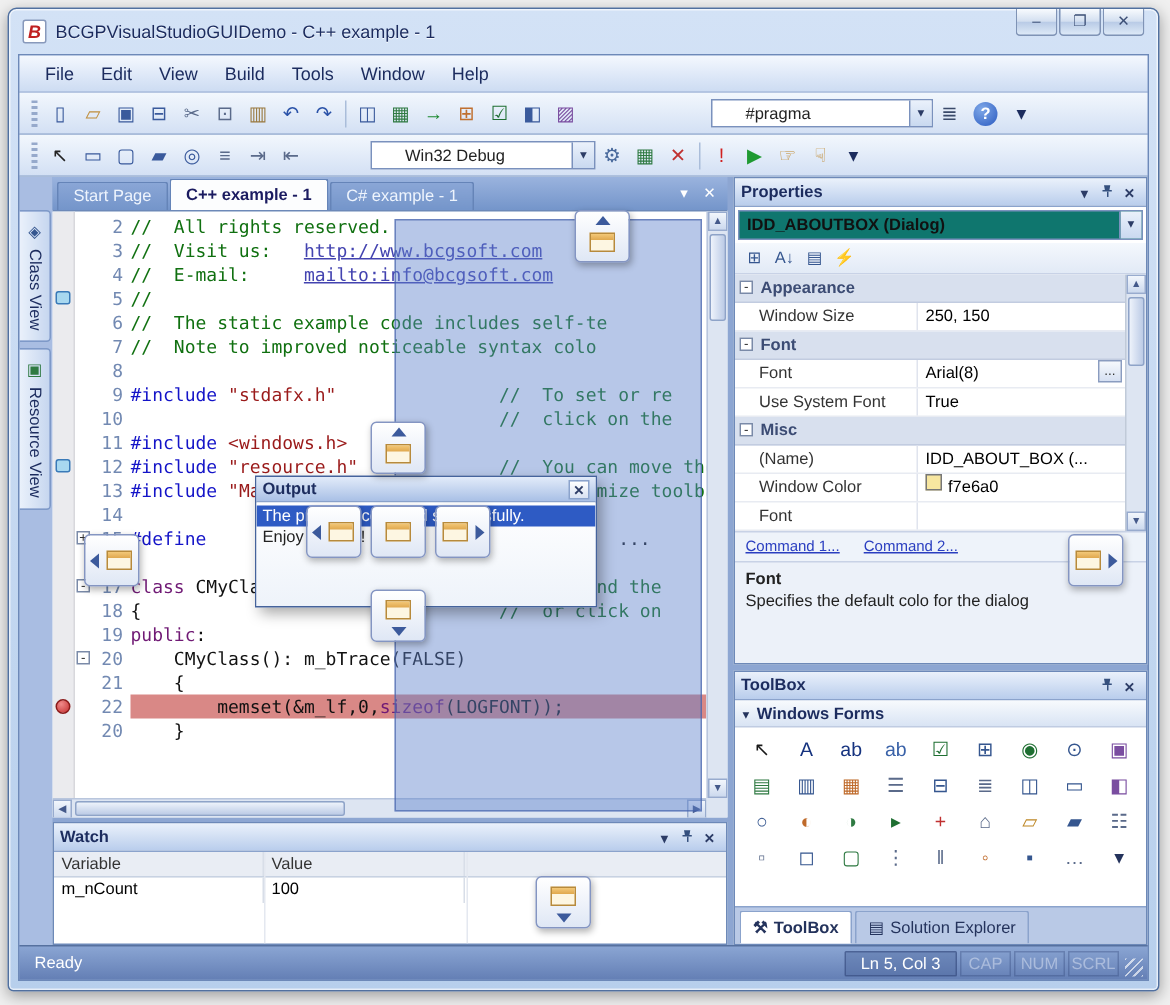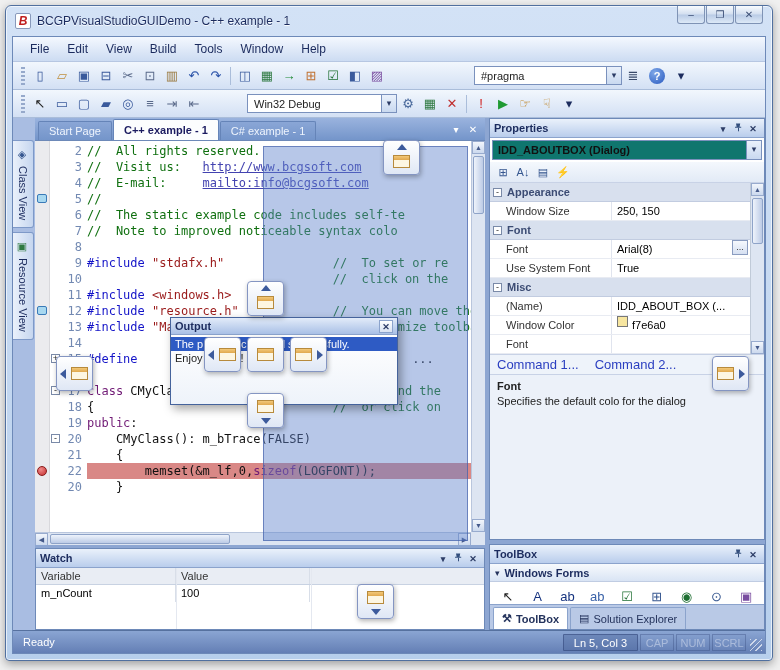--- a/index.html
+++ b/index.html
@@ -29,21 +29,21 @@
   .mitem{font-size:12px;color:#1b2b5e;padding:3px 9px;cursor:default}
   .toolbar{height:28px;background:linear-gradient(#f2f7fd,#d3e0f4);border-bottom:1px solid #aabdda;
            display:flex;align-items:center;padding:0 4px;flex:none}
   .grip{width:4px;height:18px;margin:0 4px;background:repeating-linear-gradient(180deg,#96a9cb 0 2px,transparent 2px 4px);flex:none}
   .ticons{display:flex;align-items:center}
   .ticon{width:22px;height:20px;font-size:13px;line-height:20px;text-align:center;display:inline-block;flex:none}
   .tsep{width:1px;height:18px;background:#aabdda;margin:0 3px;flex:none}
   .help{width:16px;height:16px;border-radius:50%;background:radial-gradient(circle at 35% 30%,#7fa8e8,#2a5ac0);
         color:#fff;font-weight:bold;font-size:11px;line-height:16px;text-align:center;margin:0 5px;flex:none}
   .combo{display:inline-flex;align-items:center;background:#fff;border:1px solid #7a91bd;height:19px;font-size:11px;color:#222;flex:none}
-  .combo-text{padding:0 6px;flex:1;white-space:nowrap;overflow:hidden}
+  .combo-text{padding:0 22px;flex:1;white-space:nowrap;overflow:hidden}
   .combo-btn{width:15px;height:100%;background:linear-gradient(#eaf1fb,#c9d9f0);border-left:1px solid #7a91bd;
              font-size:9px;line-height:17px;text-align:center;color:#2c3c66}
   .tb1-combo{width:148px;margin-left:86px}
   .tb2-combo{width:150px;margin-left:42px}
 
   
   .main{flex:1;display:flex;min-height:0;position:relative}
   .sidestrip{width:22px;background:#a9bde2;display:flex;flex-direction:column;padding-top:22px;gap:4px;flex:none}
   .vtab{writing-mode:vertical-rl;background:linear-gradient(90deg,#eaf1fb,#c6d6ef);border:1px solid #7e99c8;border-left:none;
         border-radius:0 3px 3px 0;font-size:11px;color:#1b2b5e;padding:7px 0;display:flex;align-items:center;gap:5px;width:21px}
@@ -97,42 +97,42 @@
 
   .watch{height:82px;margin-top:3px;background:#fff;border:1px solid #6d89b8;display:flex;flex-direction:column;flex:none}
   .watch-body{flex:1;position:relative;font-size:11px;overflow:hidden}
   .wrow{display:flex;height:17px;line-height:16px}
   .wrow.header{background:#e9edf4;border-bottom:1px solid #c8d2e2;color:#333}
   .wcell{padding:0 5px;border-right:1px solid #d8dee8;overflow:hidden;white-space:nowrap}
   .wc0{width:140px;flex:none}.wc1{width:134px;flex:none}.wc2{flex:1;border-right:none}
   .wline{position:absolute;top:0;bottom:0;width:1px;background:#e4e8f0}
 
   .right{width:276px;margin-left:4px;display:flex;flex-direction:column;flex:none}
-  .props{height:422px;background:#fff;border:1px solid #6d89b8;display:flex;flex-direction:column;flex:none}
+  .props{height:325px;background:#fff;border:1px solid #6d89b8;display:flex;flex-direction:column;flex:none}
   .objcombo{margin:2px;border:1px solid #7a91bd;height:20px;display:flex;align-items:center;background:#0f766e;flex:none}
   .objcombo .ot{flex:1;font-size:11px;font-weight:bold;color:#111;padding:0 5px;white-space:nowrap;overflow:hidden}
   .ptool{height:21px;border-bottom:1px solid #c8d2e6;display:flex;align-items:center;padding:0 3px;
          background:linear-gradient(#f4f8fd,#e2eaf6);flex:none}
   .ptool .ticon{width:20px;height:18px;line-height:18px;font-size:11px}
   .pgrid{height:171px;position:relative;overflow:hidden;font-size:11px;flex:none}
   .pgrid-inner{position:absolute;left:0;top:0;right:14px}
   .pcat{background:#d8e0ee;color:#3c4c74;font-weight:bold;border-bottom:1px solid #c2cce0;height:19px;line-height:18px;padding-left:3px}
   .pcat .pm{display:inline-block;width:9px;height:9px;border:1px solid #7a8aa8;background:#fff;font-size:9px;line-height:7px;
             text-align:center;margin-right:5px;color:#333;font-weight:normal;vertical-align:1px}
   .prow{display:flex;height:19px;line-height:18px;border-bottom:1px solid #e8ebf2}
   .plabel{width:122px;flex:none;padding-left:16px;border-right:1px solid #e0e4ee;color:#333;overflow:hidden;white-space:nowrap}
   .pvalue{flex:1;padding-left:5px;color:#000;display:flex;align-items:flex-start;overflow:hidden;white-space:nowrap}
   .pellip{margin-left:auto;width:16px;height:15px;border:1px solid #8a9cc0;background:linear-gradient(#f6f9fd,#d6e0f2);
           font-size:9px;line-height:12px;text-align:center;color:#333;margin-right:2px;flex:none}
   .swatch{width:11px;height:11px;border:1px solid #777;margin-right:4px;flex:none}
   .pscroll{position:absolute;right:0;top:0;bottom:0;width:14px;background:#dde5f2;border-left:1px solid #c0cad8}
   .pthumb{position:absolute;left:1px;right:1px;top:15px;height:46px;background:linear-gradient(90deg,#eef3fb,#bccbe6);
           border:1px solid #8ea3c8;border-radius:2px}
   .plinks{height:20px;border-top:1px solid #c8d2e6;background:#eef3fa;display:flex;align-items:center;gap:16px;padding:0 7px;flex:none}
-  .plink{font-size:13px;color:#2a3ec0;}
+  .plink{font-size:10px;color:#2a3ec0;text-decoration:underline}
   .pdesc{flex:1;border-top:1px solid #c8d2e6;background:#ecf1f9;padding:5px 7px;font-size:11px;color:#222}
   .pdt{font-weight:bold;margin-bottom:3px}
 
   .tbox{flex:1;margin-top:4px;background:#fff;border:1px solid #6d89b8;display:flex;flex-direction:column;min-height:0}
   .tgroup{height:18px;background:linear-gradient(#f7fafd,#d9e4f4);border-bottom:1px solid #c0cce2;font-size:11px;font-weight:bold;
           color:#1c2c5e;display:flex;align-items:center;padding:0 5px;gap:5px;flex:none}
   .garr{font-size:9px;color:#24335c;font-weight:normal}
   .tbxgrid{flex:1;display:grid;grid-template-columns:repeat(9,1fr);align-content:start;padding:4px 3px;row-gap:3px;overflow:hidden}
   .tbxi{height:21px;font-size:13px;text-align:center;line-height:21px}
   .docktabs{height:25px;background:#b9c9e6;border-top:1px solid #8ba3cc;display:flex;align-items:stretch;padding:2px 3px 0;flex:none}

